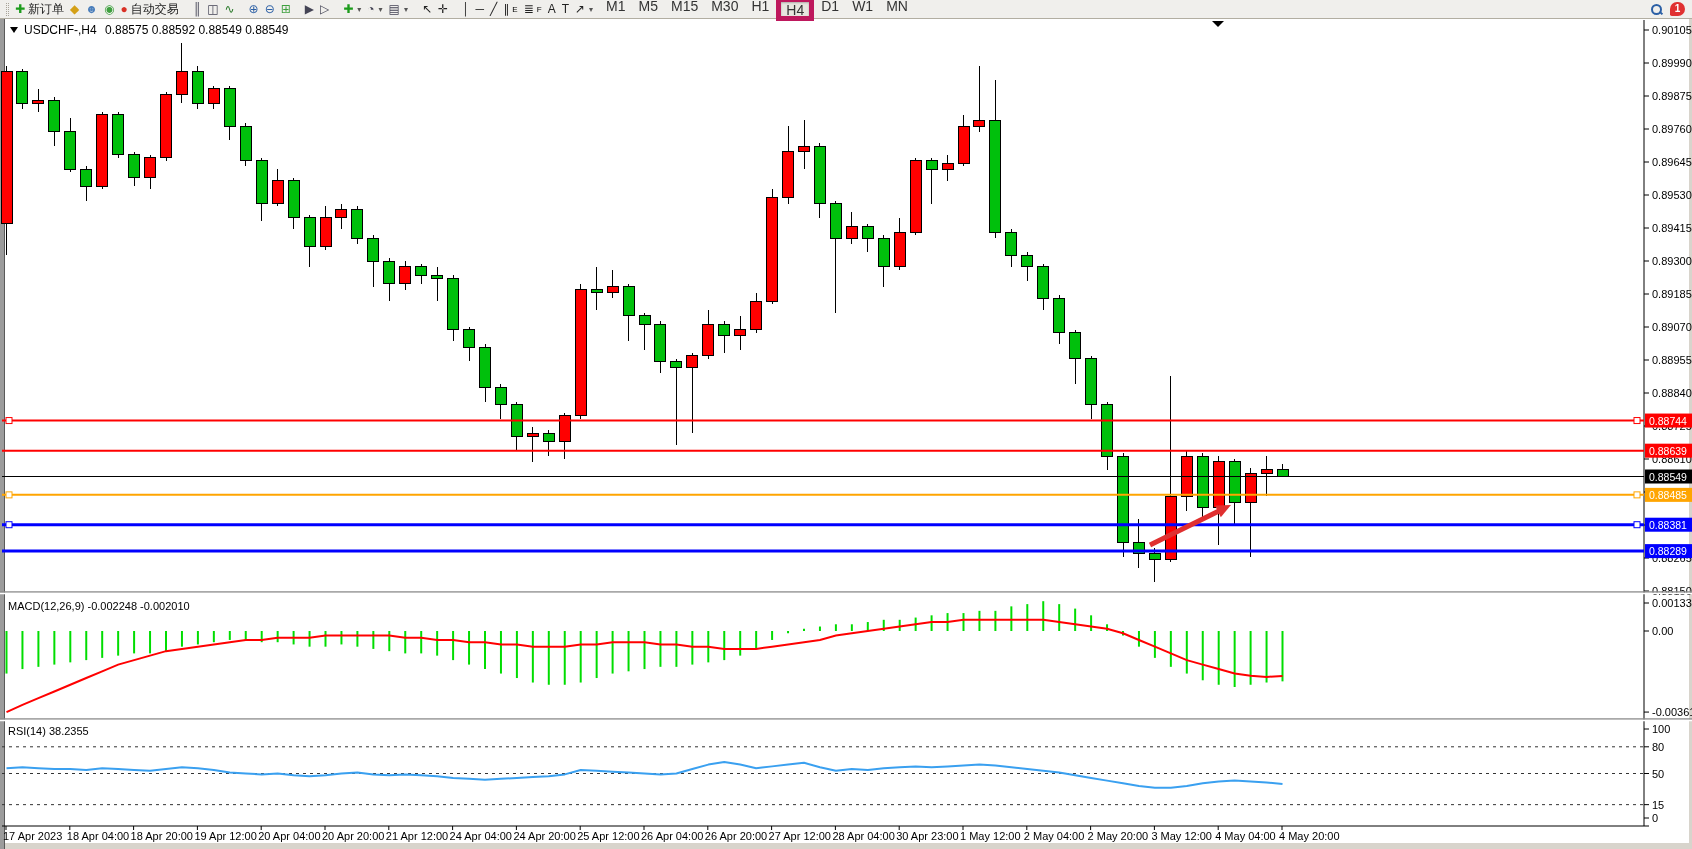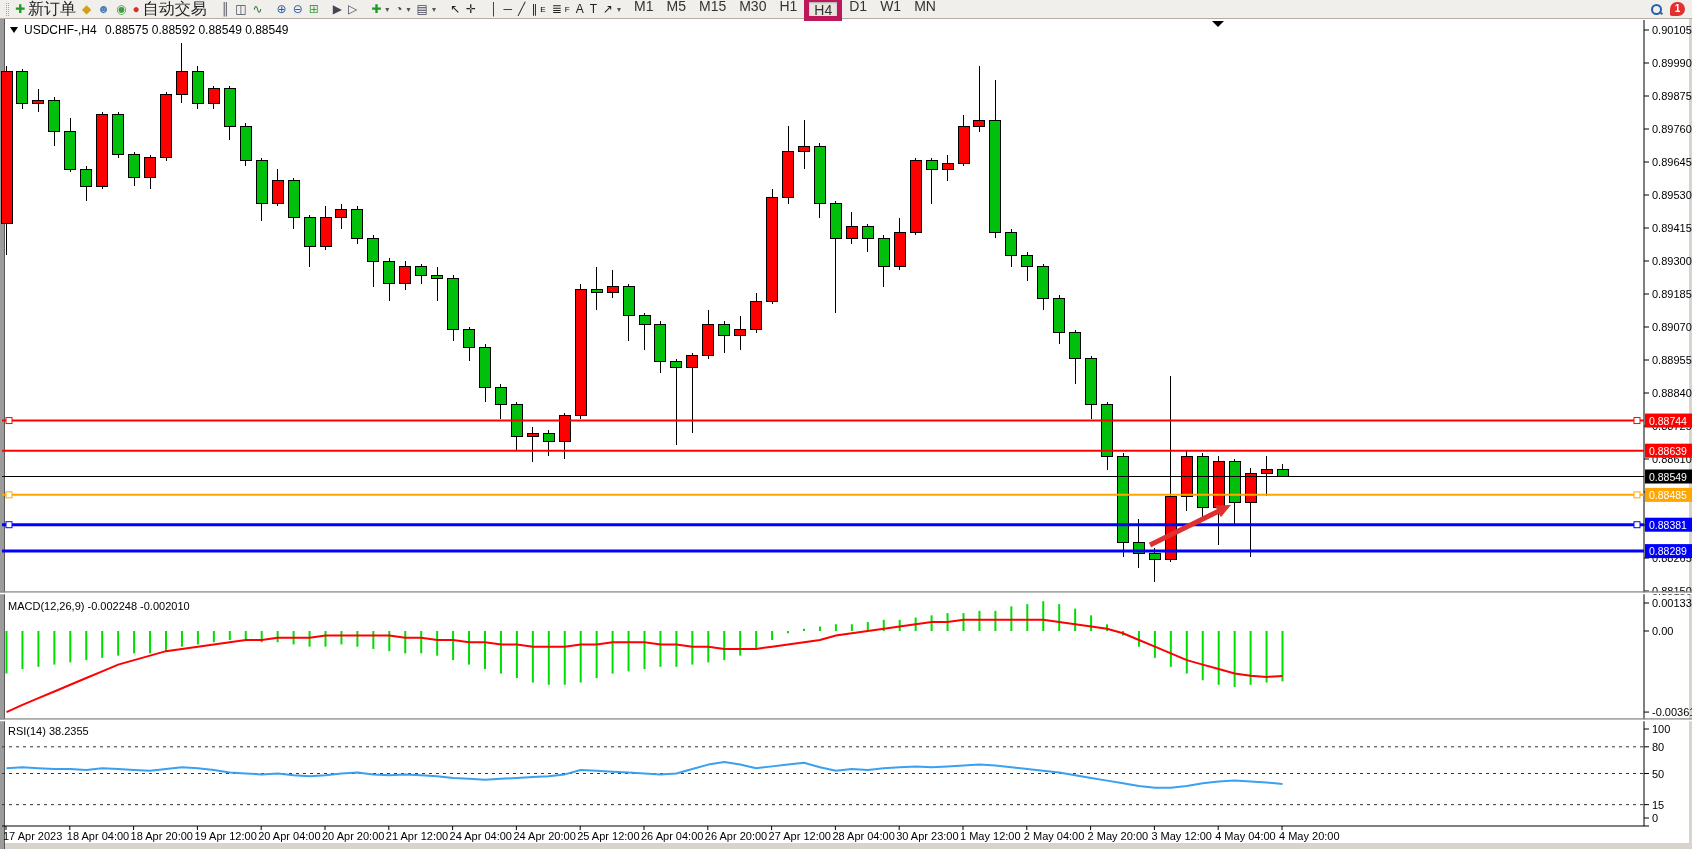--- a/index.html
+++ b/index.html
@@ -7,21 +7,21 @@
   .screen{position:relative;width:1692px;height:849px;background:#fff;overflow:hidden;
           font-family:"Liberation Sans","DejaVu Sans",sans-serif;color:#000;}
   
   .toolbar{position:absolute;top:0;left:0;right:0;height:19px;background:#f0efec;
            border-bottom:1px solid #b2aea2;display:flex;align-items:center;padding:0 3px;
            z-index:5;font-size:11px;white-space:nowrap;}
   .grip{width:3px;height:13px;border-left:1px dotted #a9a49a;border-right:1px dotted #a9a49a;margin:0 3px;}
   .sep{width:1px;height:14px;background:#c6c2b8;box-shadow:1px 0 0 #fff;margin:0 4px;}
   .tb-btn{display:inline-flex;align-items:center;gap:3px;height:17px;padding:0 3px;cursor:default;}
   .tb-glyph{font-size:12px;line-height:17px;}
-  .tb-label{font-size:16px;color:#222;}
+  .tb-label{font-size:12px;color:#222;}
   .dd{font-size:8px;color:#555;margin-left:1px;}
   .subtxt{font-size:8px;vertical-align:sub;}
   .tf-group{display:inline-flex;align-items:center;gap:1px;margin-left:4px;}
   .tf-btn{padding:0 5px;height:24px;line-height:16px;font-size:14px;color:#333;border:1px solid transparent;}
   .tf-btn.active{background:#e8e6df;border:5px solid #be185d;box-shadow:inset 0 1px 2px rgba(0,0,0,.25);}
   .tb-right{margin-left:auto;display:inline-flex;align-items:center;gap:8px;padding-right:4px;}
   .lens{position:relative;width:11px;height:11px;display:inline-block;}
   .lens::before{content:"";position:absolute;left:0;top:0;width:7px;height:7px;border:2px solid #2b5fa5;border-radius:50%;}
   .lens::after{content:"";position:absolute;left:8px;top:8px;width:4px;height:2px;background:#2b5fa5;transform:rotate(45deg);}
   .chat-badge{min-width:15px;height:14px;background:#e03030;color:#fff;border-radius:8px 8px 8px 2px;

